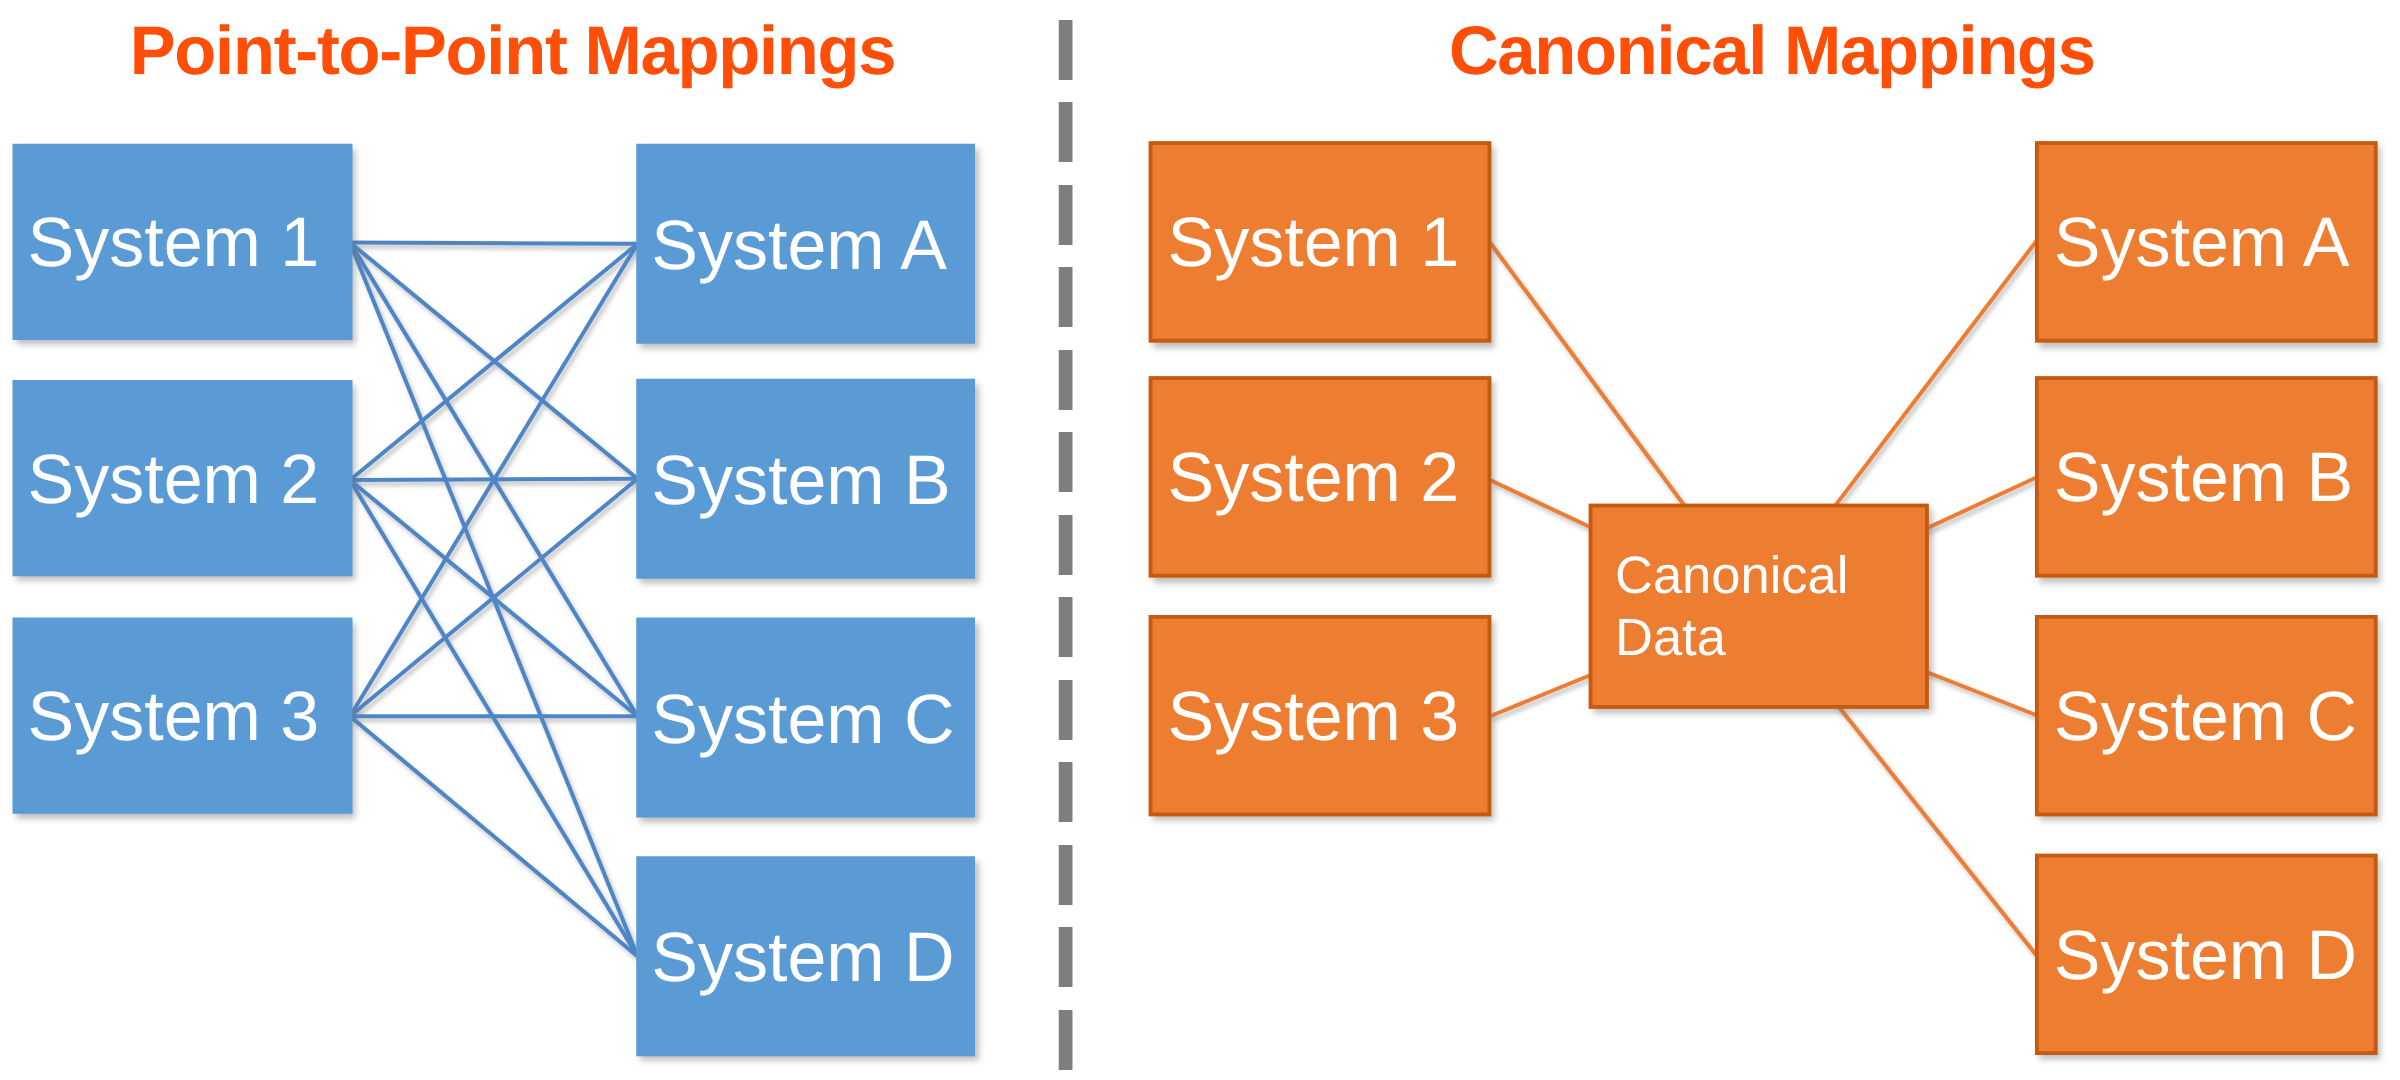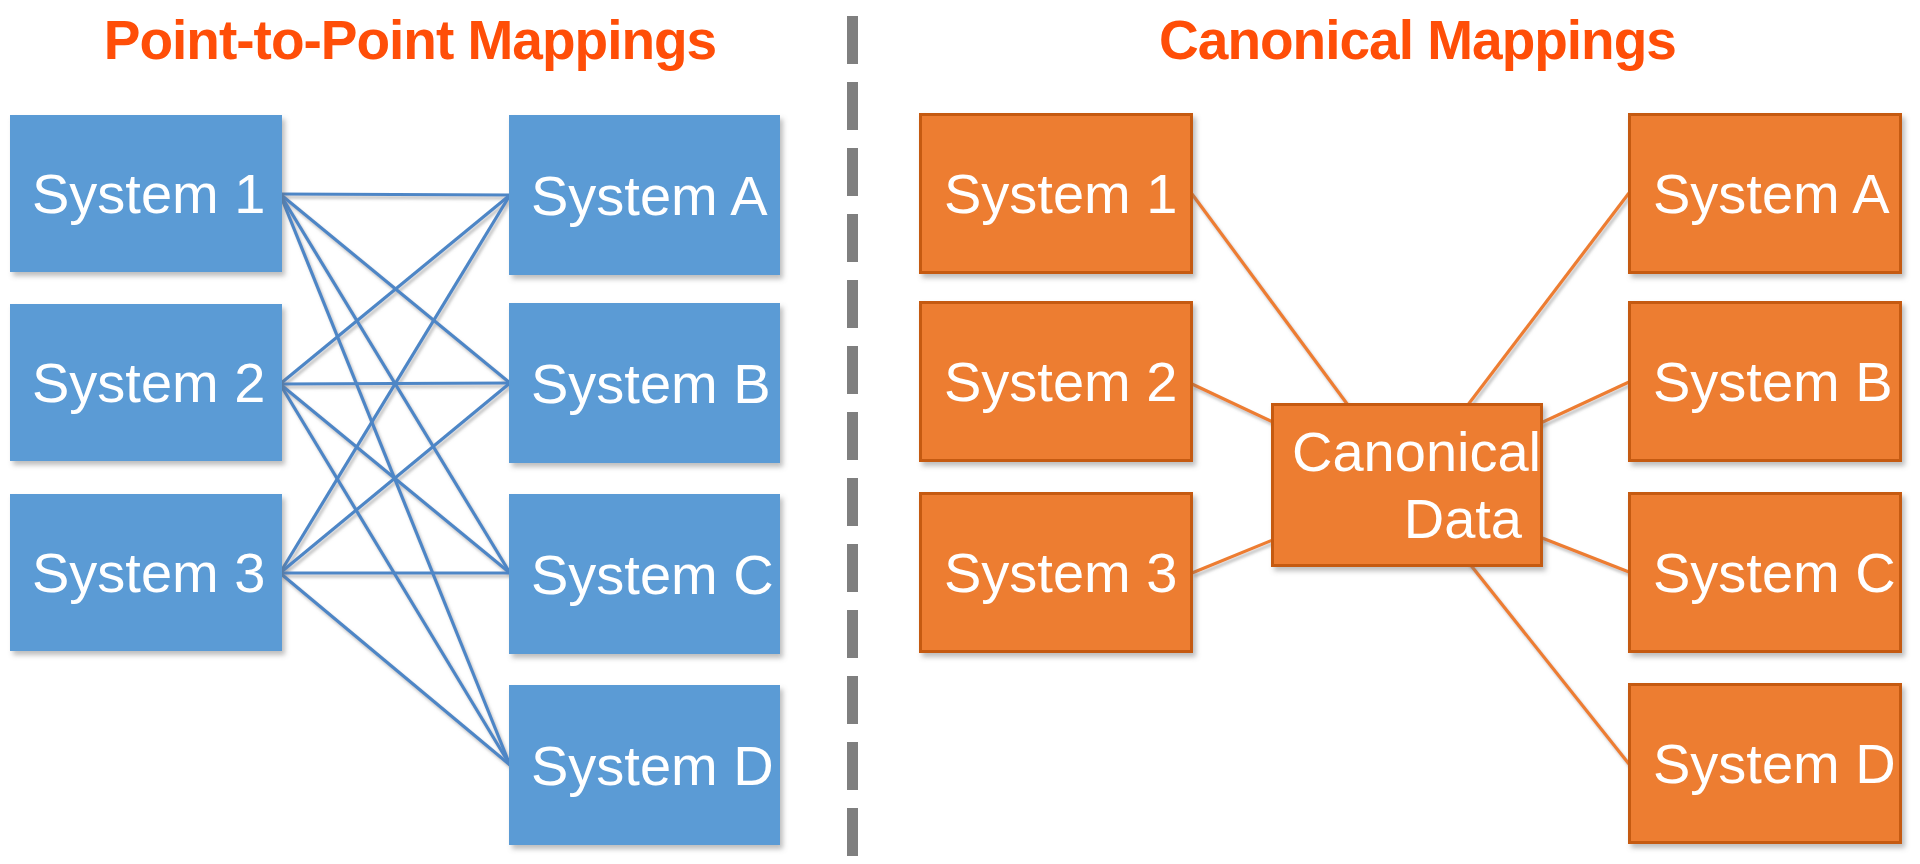--- a/index.html
+++ b/index.html
@@ -19,41 +19,41 @@
     position:absolute;top:8px;z-index:3;
     font-size:55px;font-weight:bold;letter-spacing:-1px;
     color:var(--title-color,#FF4E08);
     text-align:center;white-space:nowrap;
   }
   .title-left{left:30px;width:760px;}
   .title-right{left:935px;width:965px;}
   .sysbox{
     position:absolute;z-index:2;box-sizing:border-box;
     display:flex;align-items:center;
-    padding-left:22px;
+    padding-left:12px;
     font-size:56px;color:var(--box-text,#fff);
     box-shadow:3px 4px 5px rgba(110,110,110,.45);
   }
   .blue{background:var(--blue-box-fill,#5B9BD5);}
   .orange{
     background:var(--orange-box-fill,#ED7D31);
     border:3px solid var(--orange-box-border,#C55A11);
   }
   .blue-src{left:10px;width:272px;height:157px;}
   .bs-0{top:115px;} .bs-1{top:304px;} .bs-2{top:494px;}
   .blue-tgt{left:509px;width:271px;height:160px;}
   .bt-0{top:115px;} .bt-1{top:303px;} .bt-2{top:494px;} .bt-3{top:685px;}
   .orange-src{left:919px;width:274px;height:161px;}
   .os-0{top:113px;} .os-1{top:301px;} .os-2{top:492px;}
   .orange-tgt{left:1628px;width:274px;height:161px;}
   .ot-0{top:113px;} .ot-1{top:301px;} .ot-2{top:492px;} .ot-3{top:683px;}
   .hub{
     left:1271px;top:403px;width:272px;height:164px;
-    justify-content:center;text-align:right;
-    padding-left:0;font-size:56px;line-height:1.2;
+    justify-content:center;text-align:left;
+    padding-left:0;font-size:42px;line-height:1.2;
   }
   .hub-label{width:230px;}
   .divider{
     position:absolute;z-index:1;
     left:847px;top:16px;width:11px;height:848px;
     background:repeating-linear-gradient(180deg,
       var(--divider-gray,#7F7F7F) 0px, var(--divider-gray,#7F7F7F) 48px,
       transparent 48px, transparent 66px);
   }
 </style>

